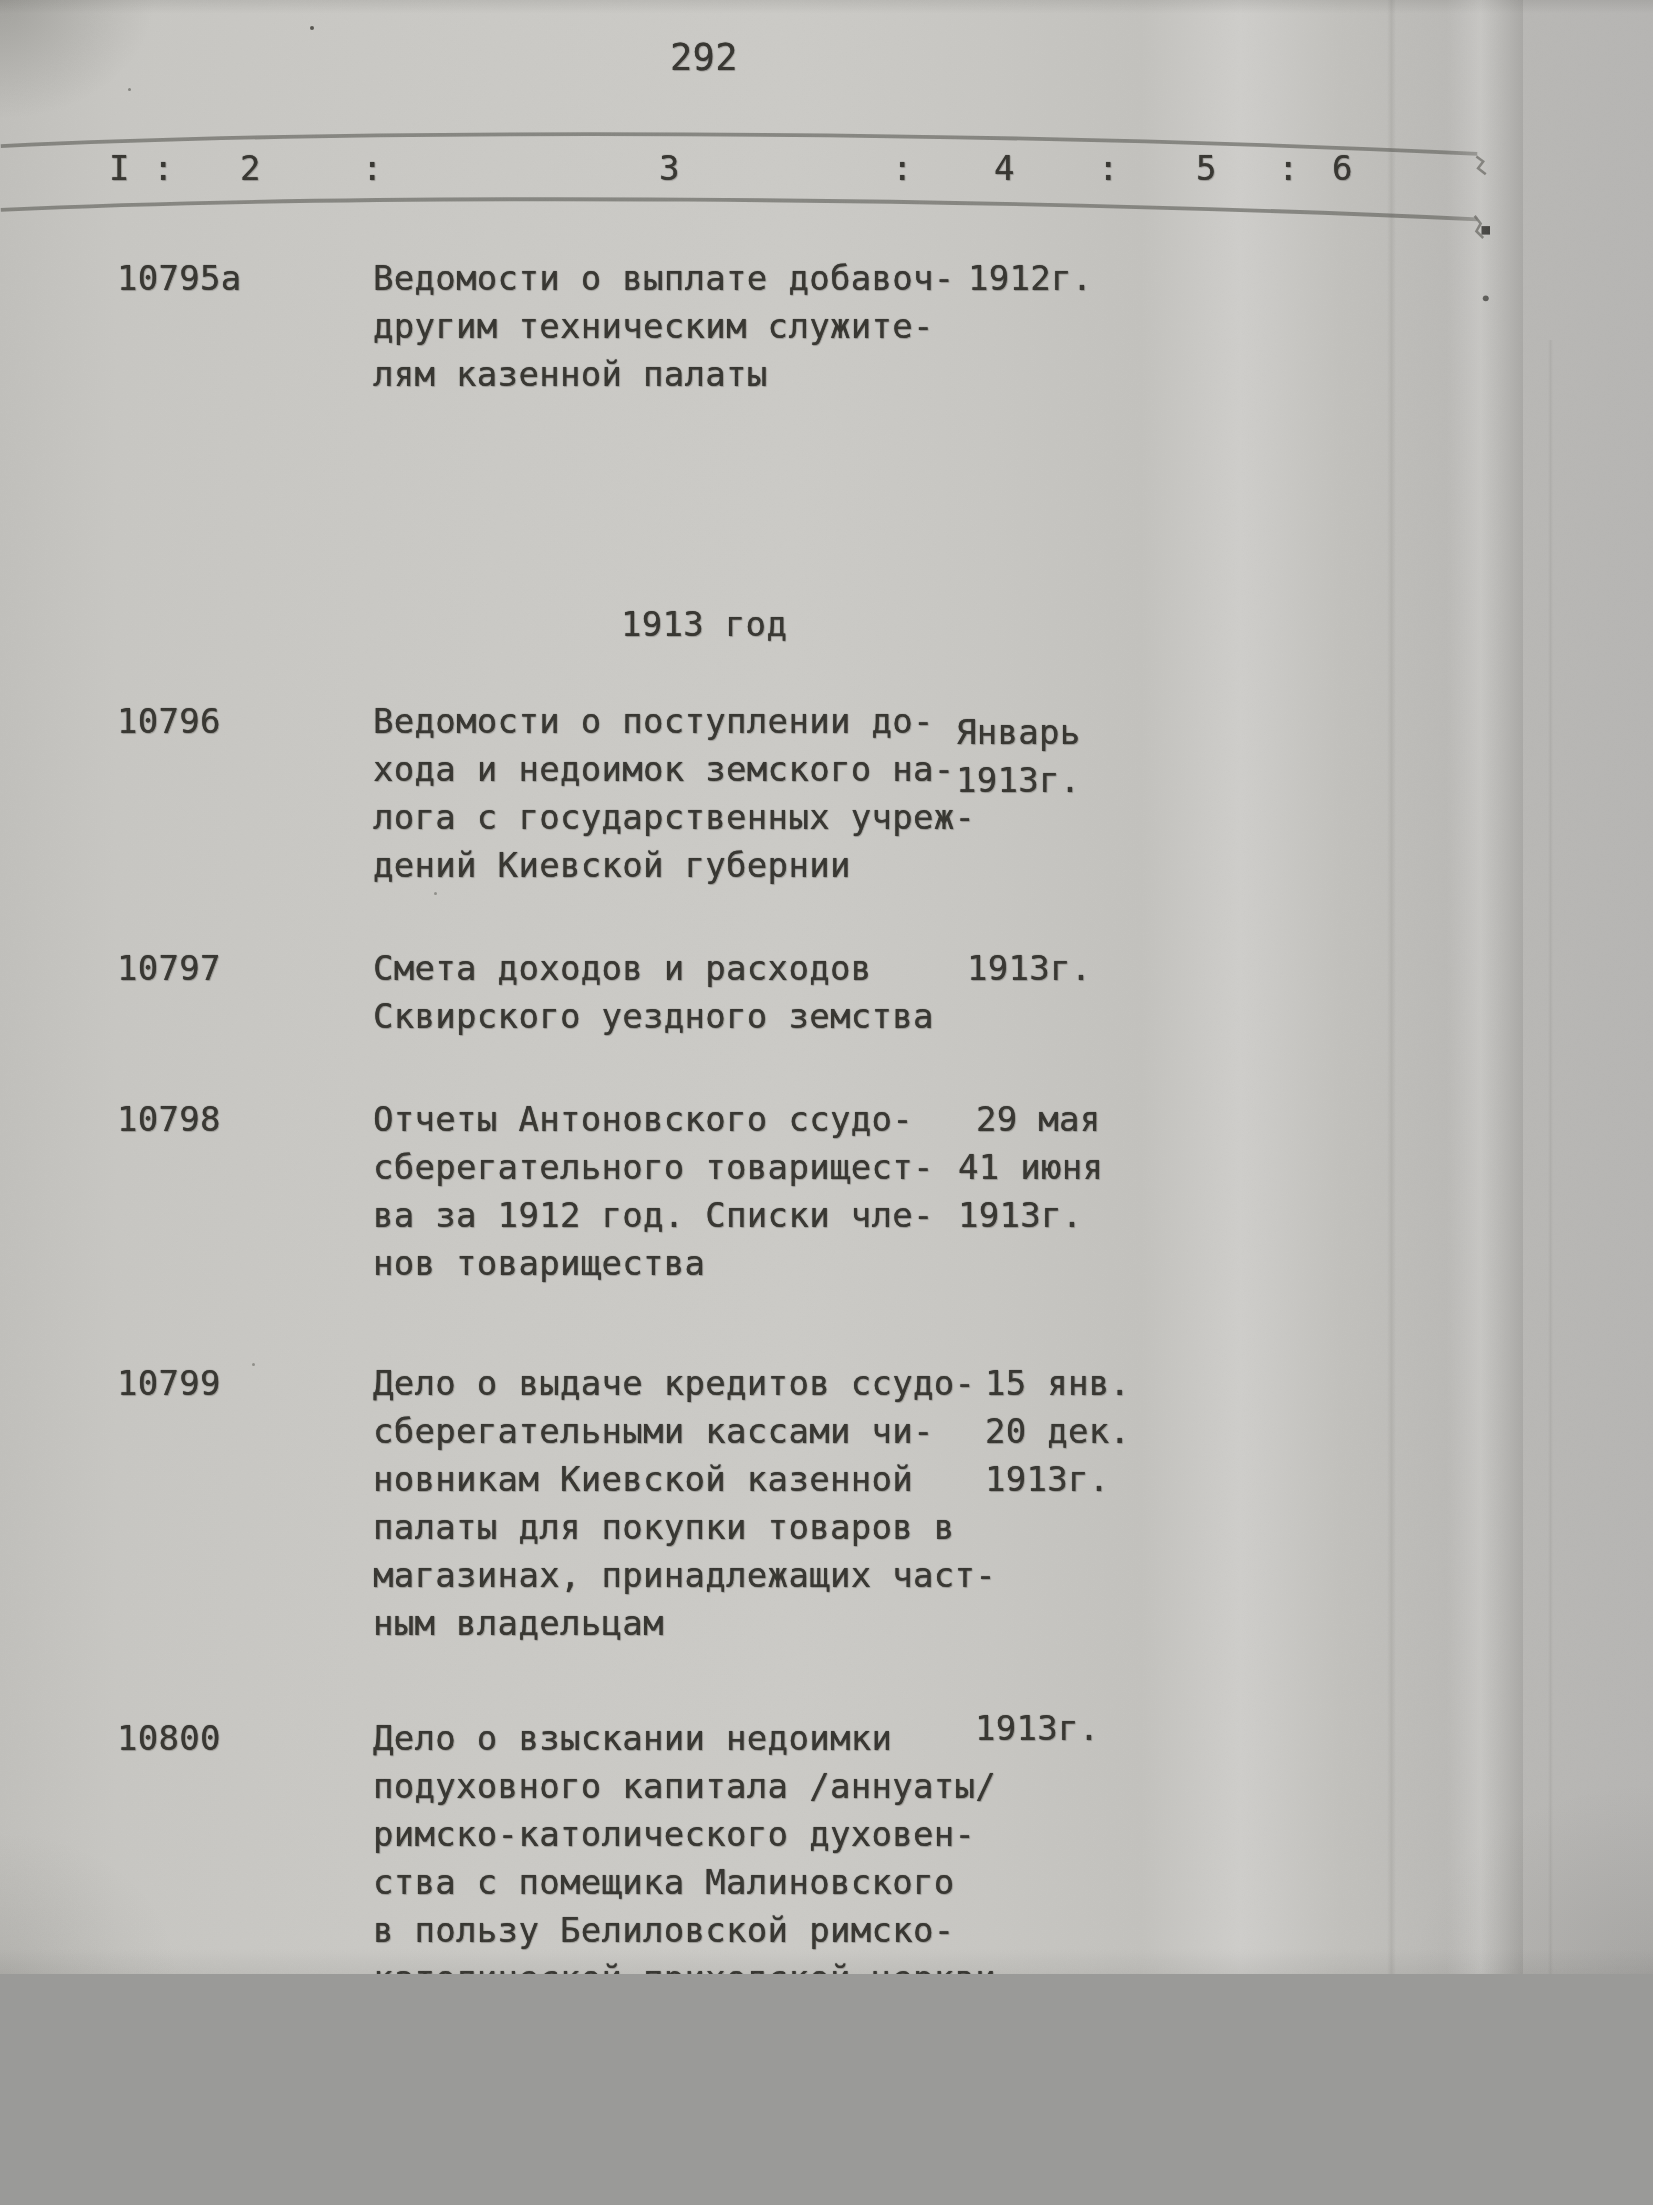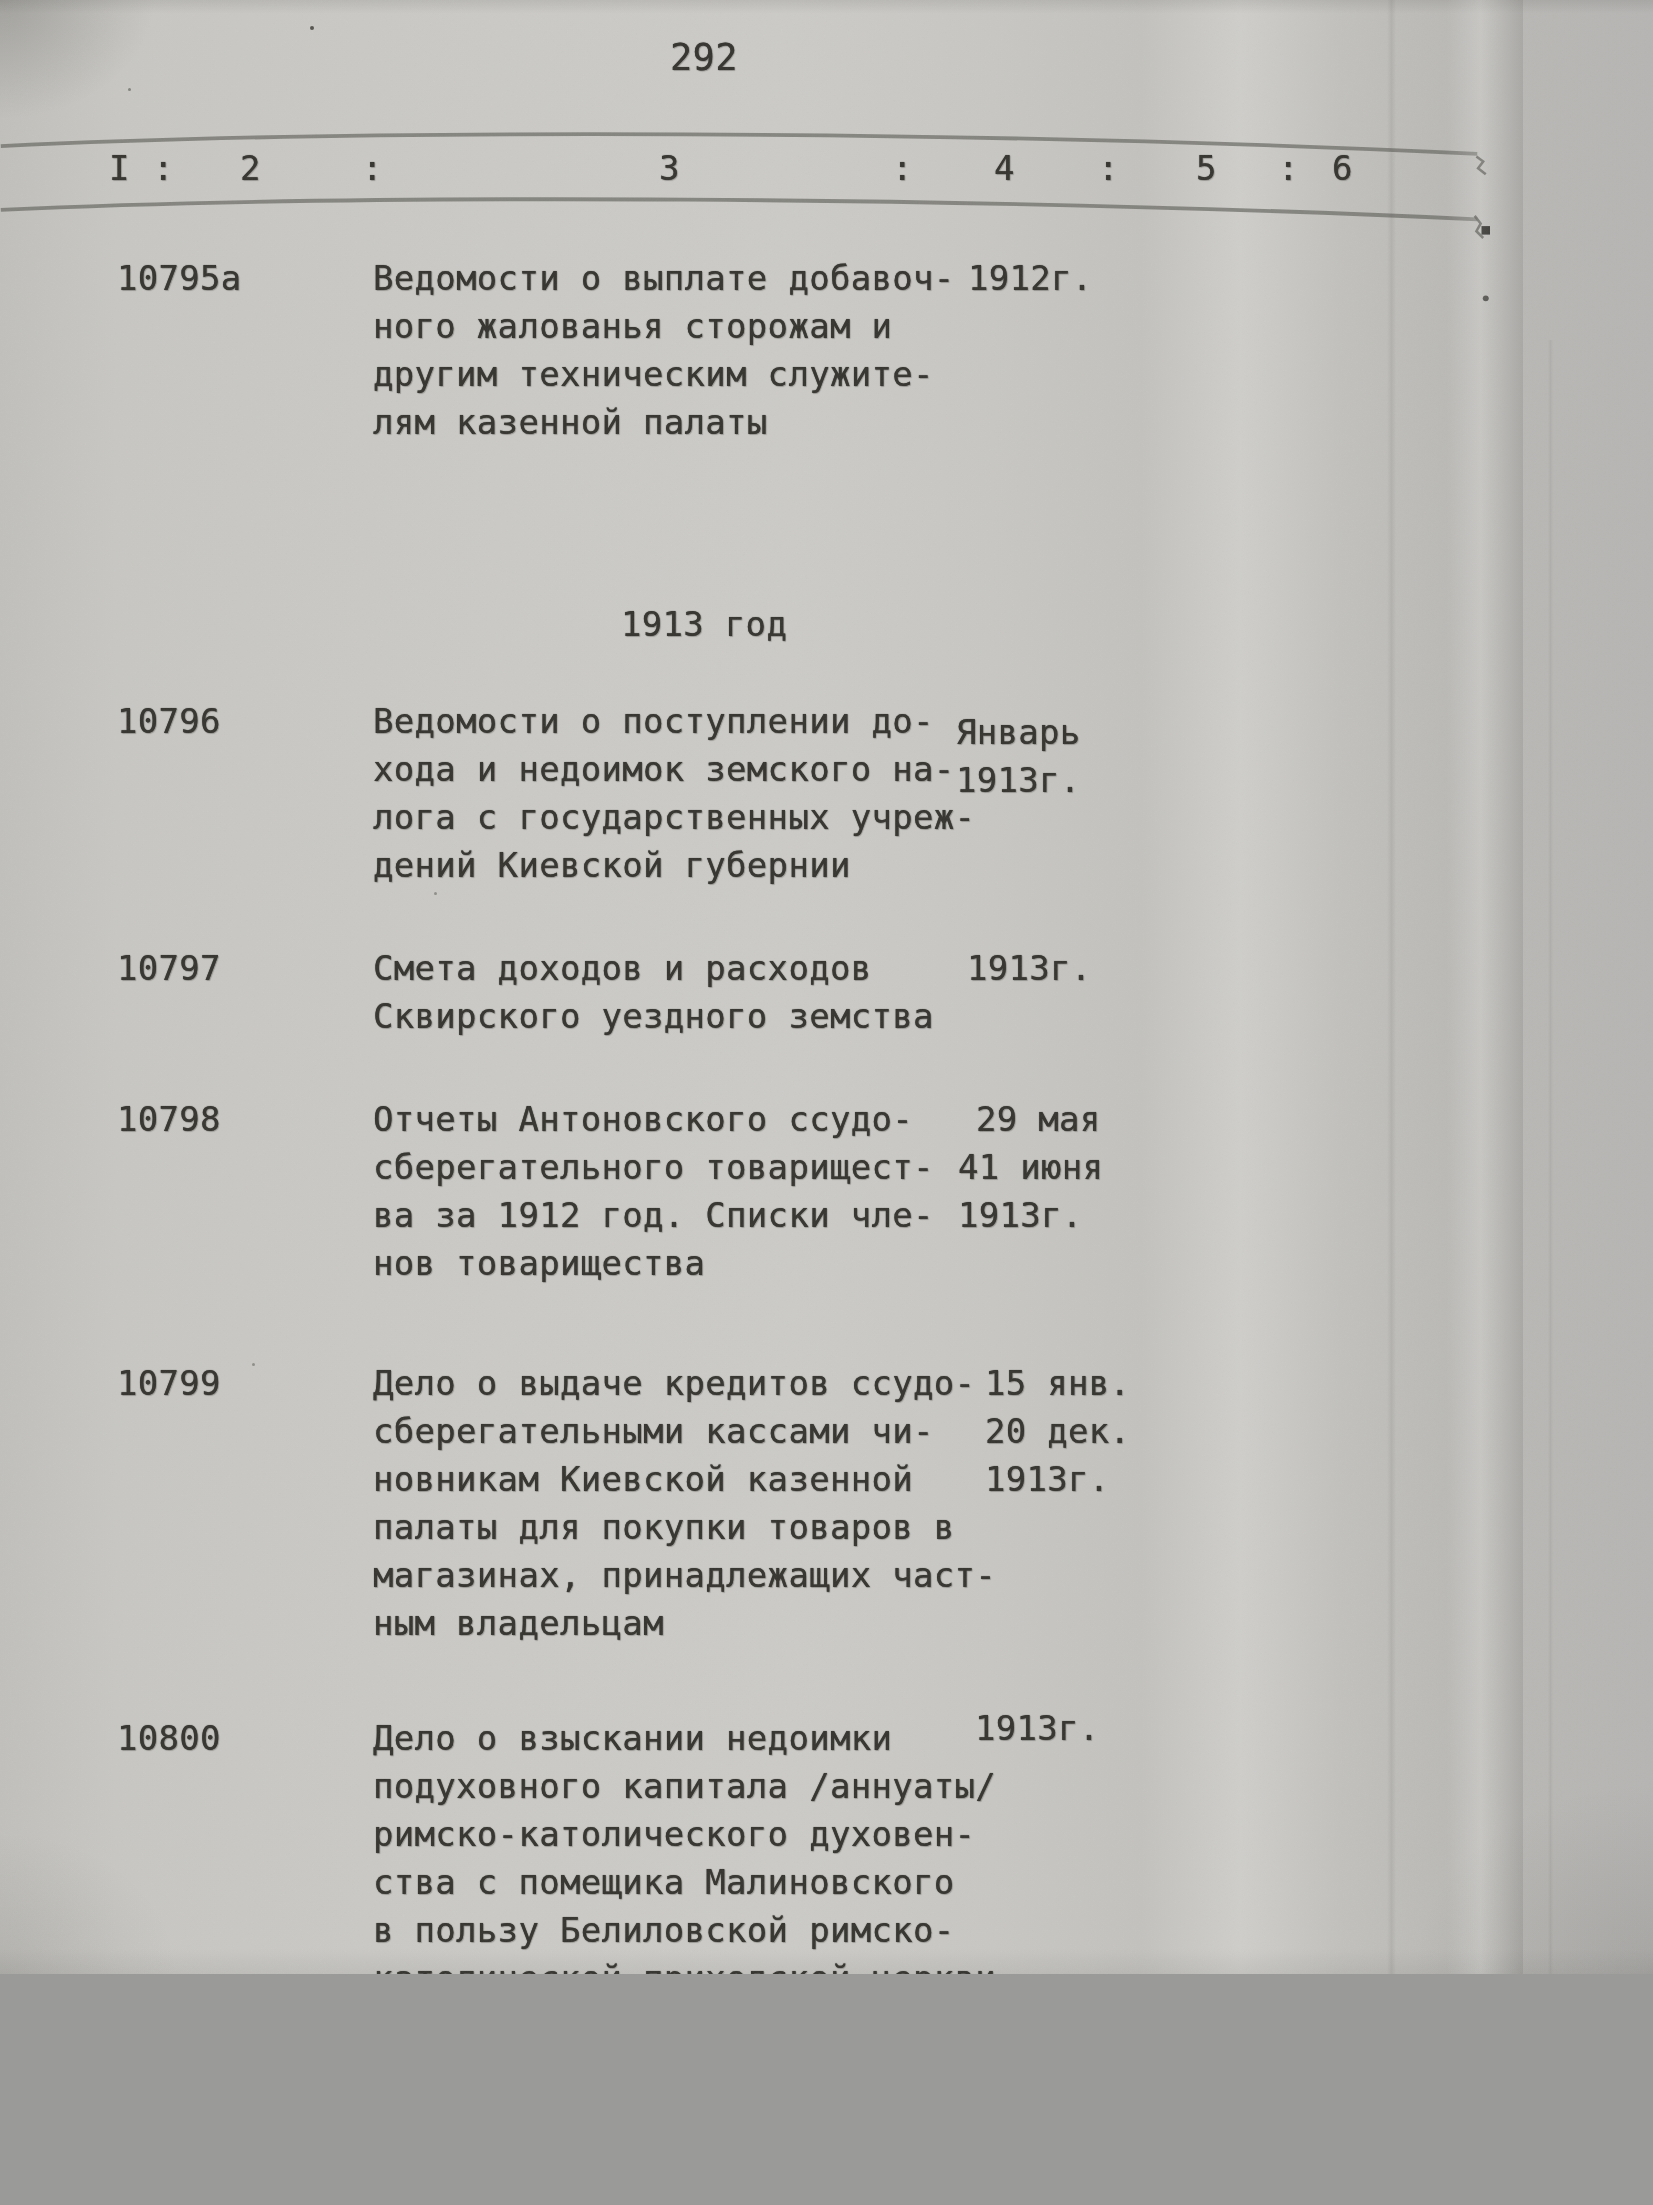--- a/index.html
+++ b/index.html
@@ -66,21 +66,20 @@
     <span class="txt colcell" style="left:1098px;">:</span>
     <span class="txt colcell" style="left:1196px;">5</span>
     <span class="txt colcell" style="left:1278px;">:</span>
     <span class="txt colcell" style="left:1332px;">6</span>
   </div>
 
   <div class="entry" style="top:254px;">
     <div class="num txt line">10795а</div>
     <div class="desc">
       <div class="txt line" style="position:relative;">Ведомости о выплате добавоч-</div>
-      <div class="txt line" style="position:relative;">ного жалованья сторожам и</div>
       <div class="txt line" style="position:relative;">другим техническим служите-</div>
       <div class="txt line" style="position:relative;">лям казенной палаты</div>
     </div>
     <div class="dates" style="left:968px;">
       <div class="txt line" style="position:relative;">1912г.</div>
     </div>
   </div>
 
   <div class="txt" style="left:621px; top:604px;">1913 год</div>
 

